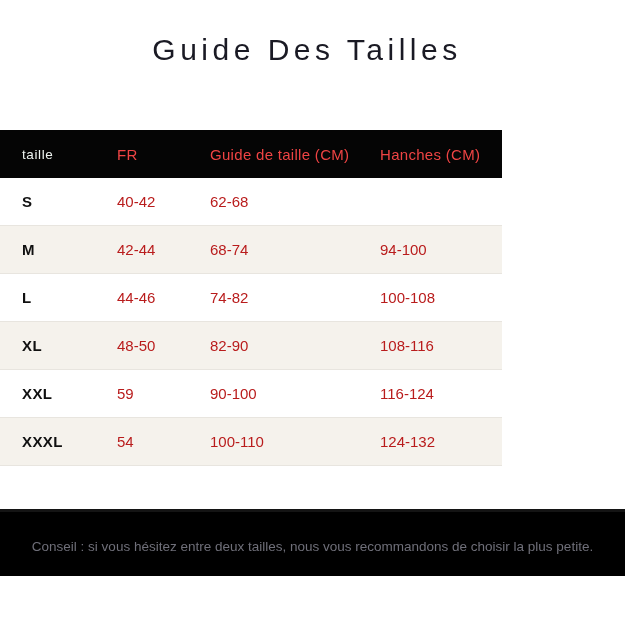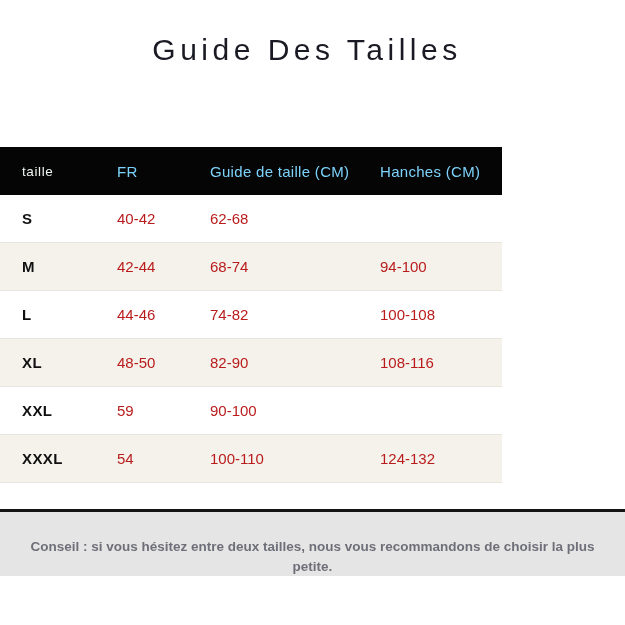--- a/index.html
+++ b/index.html
@@ -19,21 +19,21 @@
     margin: 0;
     text-align: center;
     font-size: 30px;
     font-weight: 400;
     letter-spacing: 4.5px;
     color: #1a1a24;
     white-space: nowrap;
   }
   .size-table {
     position: absolute;
-    top: 147px;
+    top: 130px;
     left: 0;
     width: 502px;
   }
   .trow {
     display: grid;
     grid-template-columns: 95px 93px 170px 1fr;
     height: 48px;
     align-items: center;
     box-sizing: border-box;
   }
@@ -48,49 +48,48 @@
   .trow.data.alt {
     background: #f5f2ec;
   }
   .cell {
     padding-left: 22px;
     font-size: 15px;
     color: #b91c1c;
     white-space: nowrap;
   }
   .cell.head {
-    color: #7dd3fc;
+    color: #ef4444;
     letter-spacing: 0.3px;
   }
   .cell.head.taille-head {
     font-size: 13.5px;
     letter-spacing: 0.6px;
     color: #eef4f0;
   }
   .cell.size {
     font-weight: bold;
     color: #101010;
     letter-spacing: 0.4px;
   }
   .advice-note {
     position: absolute;
     top: 509px;
     left: 0;
     width: 625px;
     height: 67px;
     box-sizing: border-box;
-    background: #e5e5e5;
+    background: #000000;
     border-top: 3px solid #141414;
     padding: 25px 12px 0 12px;
     text-align: center;
     font-size: 13.5px;
     line-height: 20px;
     color: #6f6f79;
     overflow: visible;
-    font-weight: bold;
   }
 </style>
 </head>
 <body>
 
 <div class="page">
 
   <h1 class="title">Guide Des Tailles</h1>
 
   <div class="size-table">
@@ -126,20 +125,21 @@
       <div class="cell size">XL</div>
       <div class="cell">48-50</div>
       <div class="cell">82-90</div>
       <div class="cell">108-116</div>
     </div>
 
     <div class="trow data">
       <div class="cell size">XXL</div>
       <div class="cell">59</div>
       <div class="cell">90-100</div>
+      <div class="cell">116-124</div>
     </div>
 
     <div class="trow data alt">
       <div class="cell size">XXXL</div>
       <div class="cell">54</div>
       <div class="cell">100-110</div>
       <div class="cell">124-132</div>
     </div>
 
   </div>

